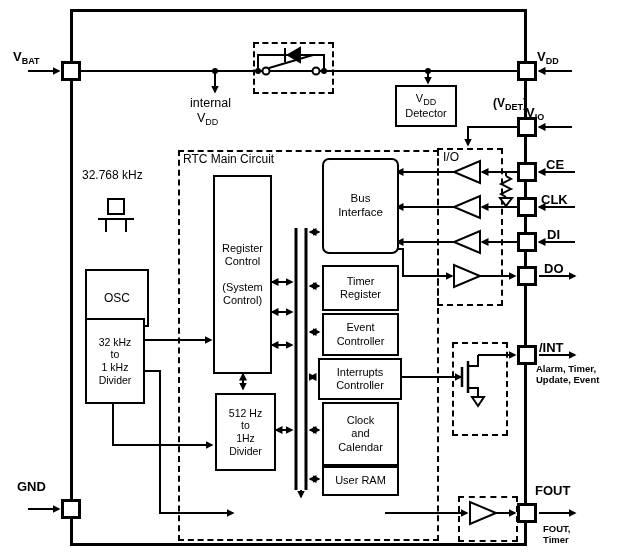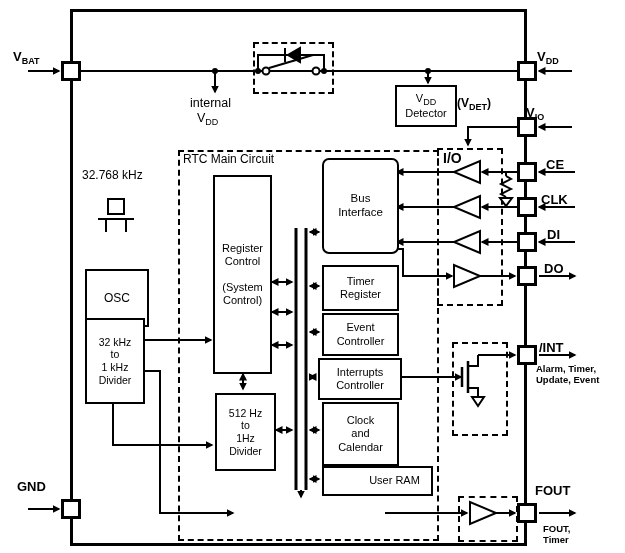--- a/index.html
+++ b/index.html
@@ -189,44 +189,44 @@
     </div>
   <div class="box" style="left:318px;top:358px;width:80px;height:38px;">
     <span>Interrupts
 Controller</span>
     </div>
   <div class="box" style="left:322px;top:402px;width:73px;height:60px;">
     <span>Clock
 and
 Calendar</span>
     </div>
-  <div class="box" style="left:322px;top:466px;width:73px;height:26px;padding-left:34px;">
+  <div class="box" style="left:322px;top:466px;width:73px;height:26px;">
     <span>User RAM</span>
     </div>
   <div class="box" style="left:215px;top:393px;width:57px;height:74px;font-size:10.5px;">
     <span>512 Hz
 to
 1Hz
 Divider</span>
     </div>
 
   <div class="box" style="left:395px;top:85px;width:58px;height:38px;flex-direction:column;">
     <div><span>V</span><span class="sb">DD</span></div>
     <div>Detector</div>
   </div>
 
   <div class="tag" style="left:183px;top:153px;">RTC Main Circuit</div>
-  <div class="tag" style="left:443px;top:151px;font-size:14px;font-weight:bold;">I/O</div>
+  <div class="tag" style="left:443px;top:151px;font-size:12px;">I/O</div>
   <div class="tag" style="left:82px;top:169px;">32.768 kHz</div>
 
   <div class="tag" style="left:190px;top:97px;font-size:12.5px;">internal</div>
   <div class="tag" style="left:197px;top:112px;font-size:12.5px;">
     <span>V</span><span class="sb">DD</span></div>
 
-  <div class="tag" style="left:457px;top:97px;font-weight:bold;">
+  <div class="tag" style="left:457px;top:97px;font-weight:bold;padding-left:36px;">
     <span>(V</span><span class="sb">DET</span><span>)</span></div>
 
   <div class="pin" style="left:61px;top:61px;"></div>
   <div class="pin" style="left:61px;top:499px;"></div>
   <div class="pin" style="left:517px;top:61px;"></div>
   <div class="pin" style="left:517px;top:117px;"></div>
   <div class="pin" style="left:517px;top:162px;"></div>
   <div class="pin" style="left:517px;top:197px;"></div>
   <div class="pin" style="left:517px;top:232px;"></div>
   <div class="pin" style="left:517px;top:266px;"></div>

